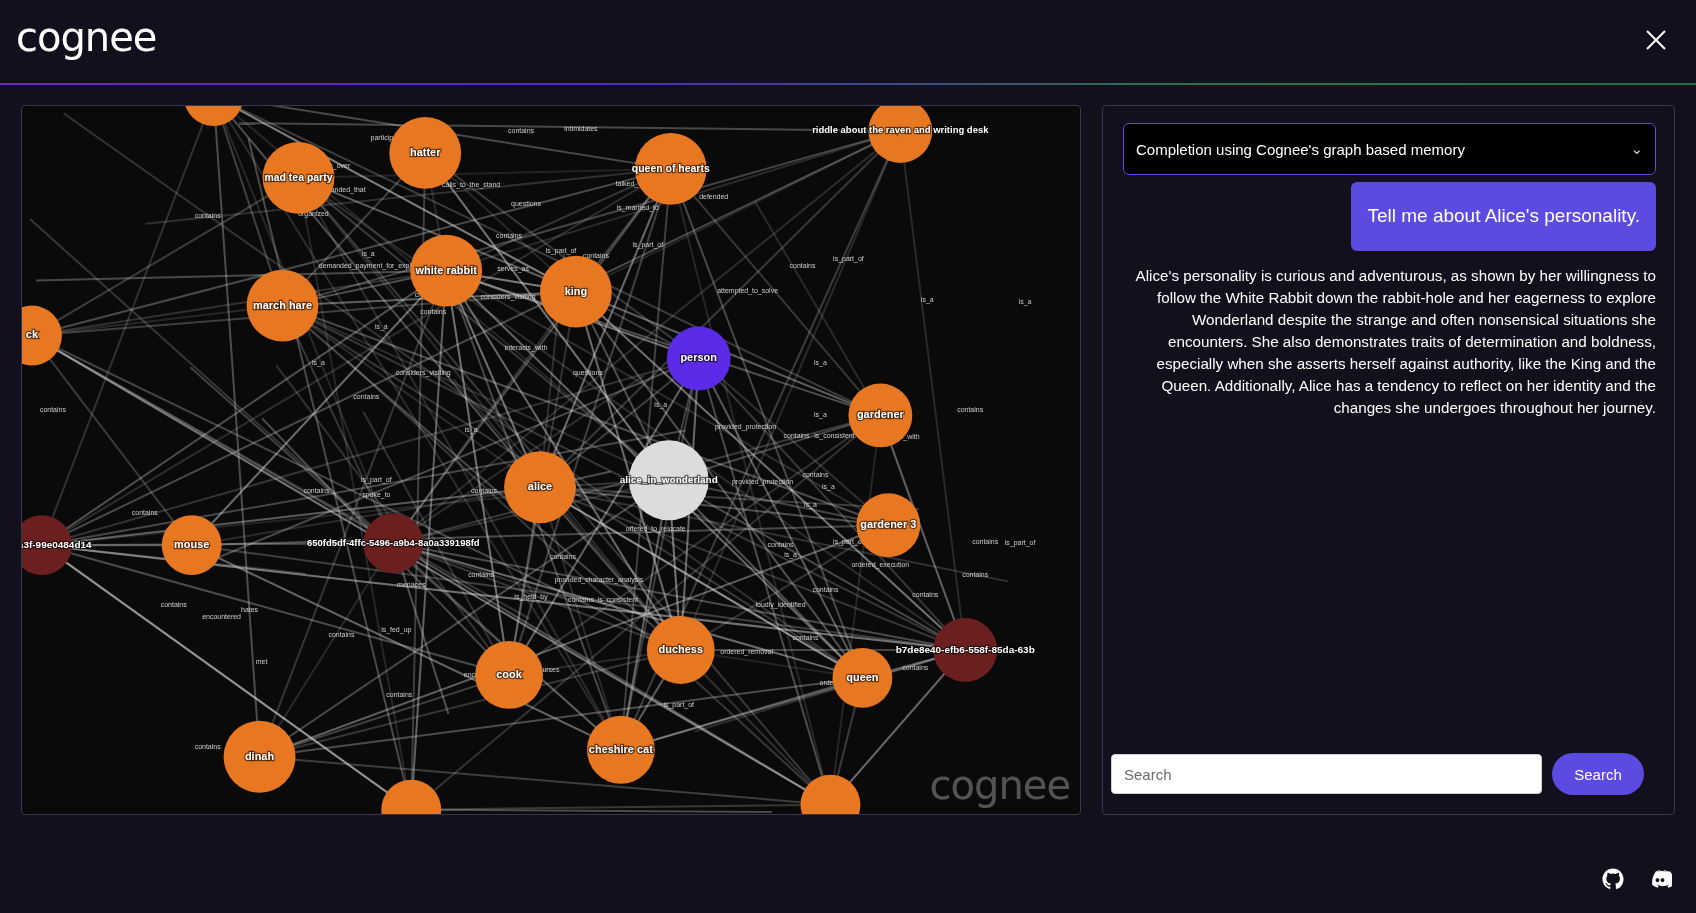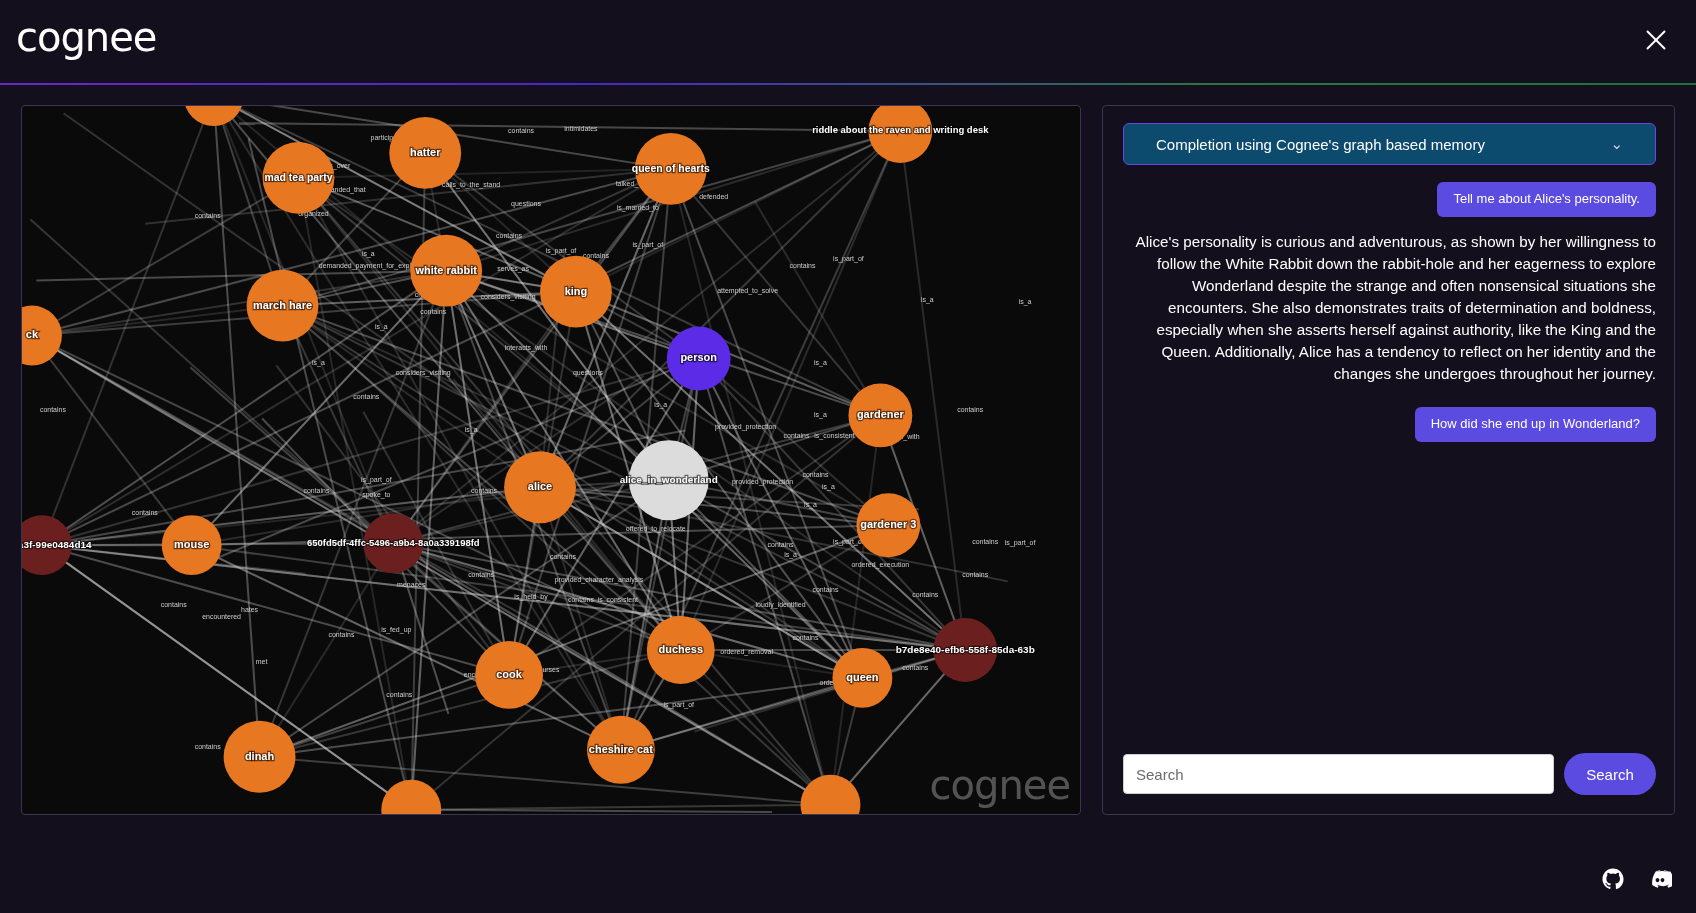--- a/index.html
+++ b/index.html
@@ -94,66 +94,66 @@
     position: absolute;
     left: 1102px; top: 105px;
     width: 573px; height: 710px;
     background: #130f1c;
     border: 1px solid #3a3550;
     border-radius: 4px;
   }
   .select-wrap {
     position: absolute;
     left: 20px; top: 17px;
-    width: 533px; height: 42px;
-    background: #0c4a6e;
+    width: 533px; height: 52px;
+    background: #000000;
     border: 1px solid #6a43e6;
     border-radius: 6px;
     display: flex; align-items: center;
-    padding: 0 32px;
+    padding: 0 12px;
     cursor: pointer;
   }
   .select-wrap .sel-label {
     flex: 1;
     color: #ffffff;
     font-size: 15px;
   }
   .chev { color: #d8d4e6; font-size: 15px; }
 
   .messages {
     position: absolute;
     left: 20px; top: 76px;
     width: 533px; height: 560px;
     overflow: hidden;
   }
   .msg-user {
     margin: 0 0 14px auto;
     background: #5b4be0;
     color: #ffffff;
-    font-size: 13px;
-    padding: 9px 16px;
+    font-size: 19px;
+    padding: 22px 16px;
     border-radius: 6px;
     width: fit-content;
     max-width: 300px;
     text-align: center;
     line-height: 1.3;
   }
   .msg-user.wide { max-width: 310px; }
   .msg-ai {
     color: #ffffff;
     font-size: 15.2px;
     line-height: 1.45;
     text-align: right;
     margin: 9px 0 22px 0;
     padding-left: 8px;
   }
 
   .search-row {
     position: absolute;
-    left: 20px; bottom: 18px;
+    left: 8px; bottom: 18px;
     width: 533px; height: 44px;
     display: flex; align-items: center; gap: 10px;
   }
   .search-input {
     flex: 1;
     height: 40px;
     background: #ffffff;
     border: 1px solid #cfcfcf;
     border-radius: 4px;
     padding: 0 12px;
@@ -602,21 +602,20 @@
   <div class="chat-panel">
 
     <div class="select-wrap">
       <span class="sel-label">Completion using Cognee's graph based memory</span>
       <span class="chev">⌄</span>
     </div>
 
     <div class="messages" id="messages">
         <div class="msg-user wide">Tell me about Alice's personality.</div>
         <div class="msg-ai">Alice's personality is curious and adventurous, as shown by her willingness to follow the White Rabbit down the rabbit-hole and her eagerness to explore Wonderland despite the strange and often nonsensical situations she encounters. She also demonstrates traits of determination and boldness, especially when she asserts herself against authority, like the King and the Queen. Additionally, Alice has a tendency to reflect on her identity and the changes she undergoes throughout her journey.</div>
-        <div class="msg-user wide">How did she end up in Wonderland?</div>
       </div>
 
     <div class="search-row">
       <input class="search-input" type="text" placeholder="Search" style="">
       <button class="search-btn">Search</button>
     </div>
   </div>
 
   <div class="footer-icons">
     <span>

